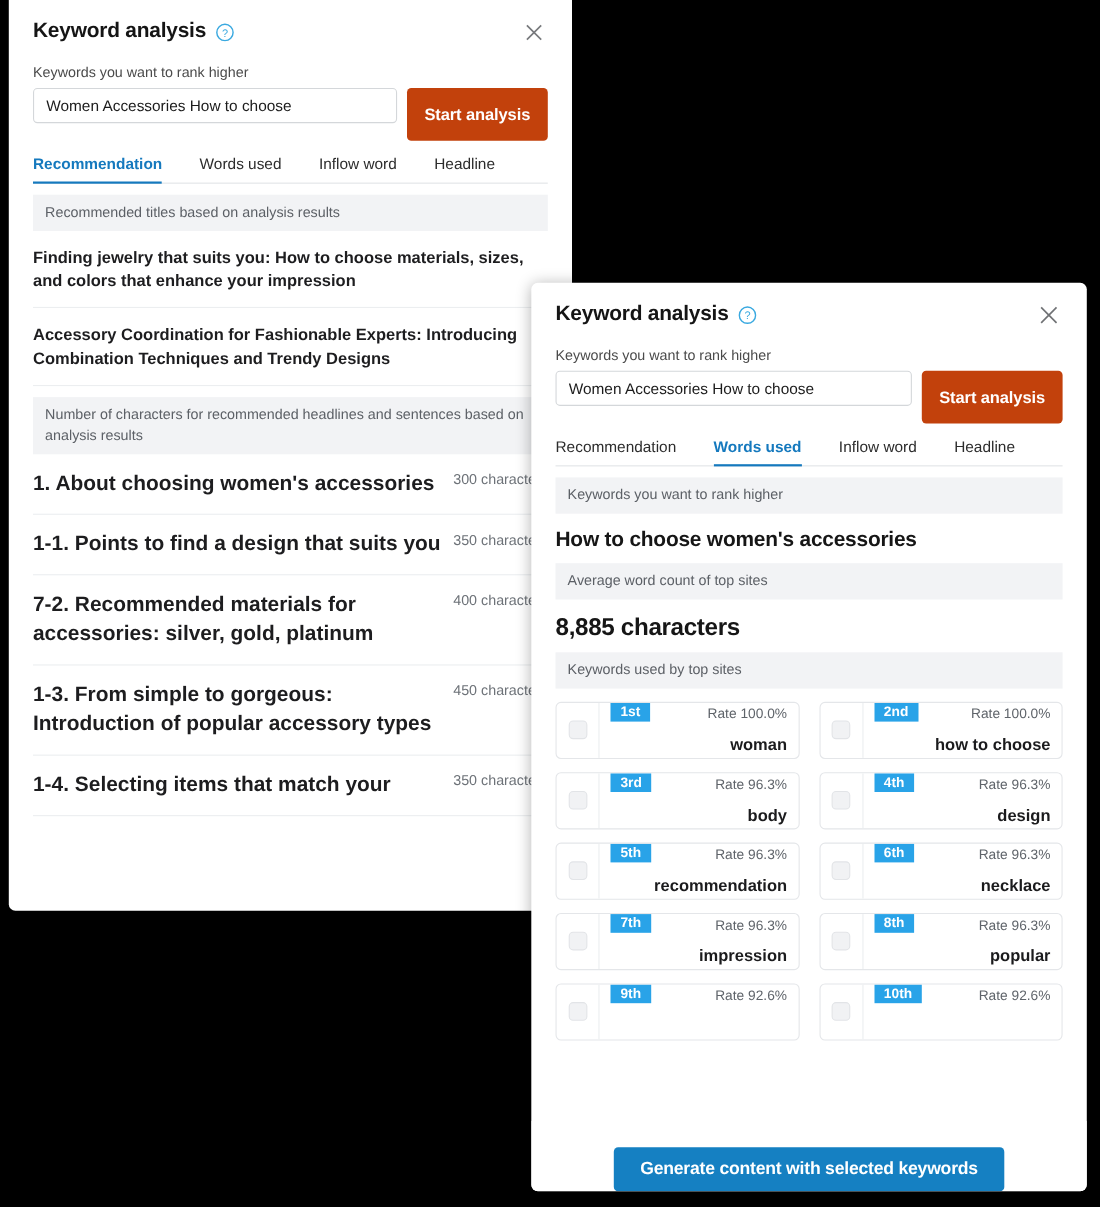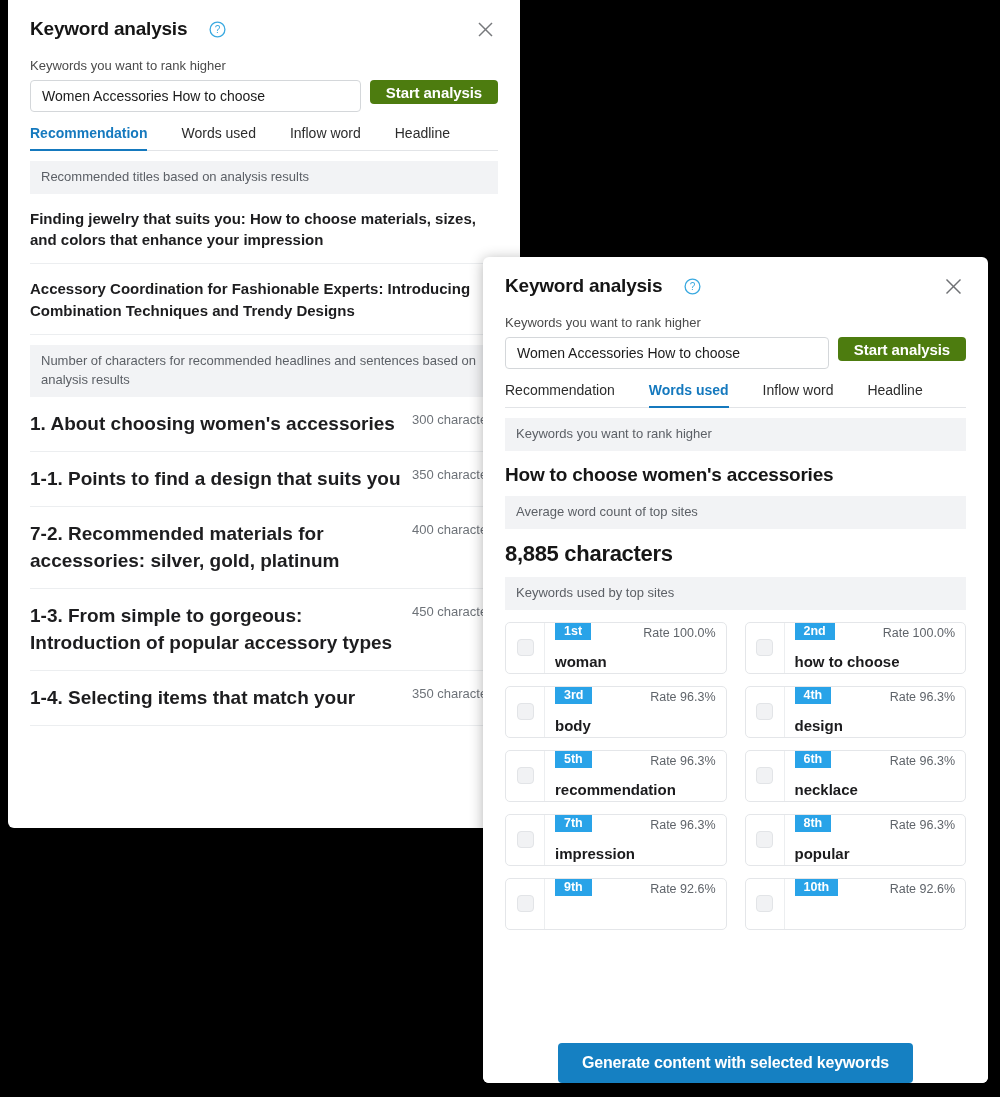--- a/index.html
+++ b/index.html
@@ -46,21 +46,20 @@
     padding: 0 22px;
     box-sizing: border-box;
   }
 
   
   .dlg-header {
     display: flex;
     align-items: center;
     padding-top: 16px;
     padding-bottom: 2px;
-    gap: 13px;
   }
   .dlg-title {
     font-size: 19px;
     font-weight: bold;
     color: #151515;
     letter-spacing: -0.2px;
   }
   .help-icon {
     margin-left: 9px;
     display: inline-flex;
@@ -97,28 +96,28 @@
     background: #fff;
     font-size: 14px;
     color: #1b1b1b;
     padding: 0 11px;
     box-sizing: border-box;
     font-family: "Liberation Sans", sans-serif;
     outline: none;
   }
   .btn-primary {
     flex: 0 0 auto;
-    background: #4d7c0f;
+    background: #c2410c;
     color: #ffffff;
     border: none;
     border-radius: 4px;
     font-size: 15px;
     font-weight: bold;
     padding: 0 16px;
-    height: 24px;
+    height: 48px;
     cursor: pointer;
     font-family: "Liberation Sans", sans-serif;
     letter-spacing: -0.1px;
   }
 
   
   .tabs {
     display: flex;
     margin-top: 13px;
     border-bottom: 1px solid #e2e4e7;
@@ -281,20 +280,21 @@
   }
   .kw-word {
     font-size: 15px;
     font-weight: bold;
     color: #1b1b1d;
     margin-left: 10px;
     margin-top: 9px;
     white-space: nowrap;
     overflow: hidden;
     text-overflow: ellipsis;
+    text-align: right;
   }
 
   
   .footer {
     position: absolute;
     left: 0; right: 0; bottom: 0;
     height: 64px;
     background: #ffffff;
     display: flex;
     align-items: flex-end;

